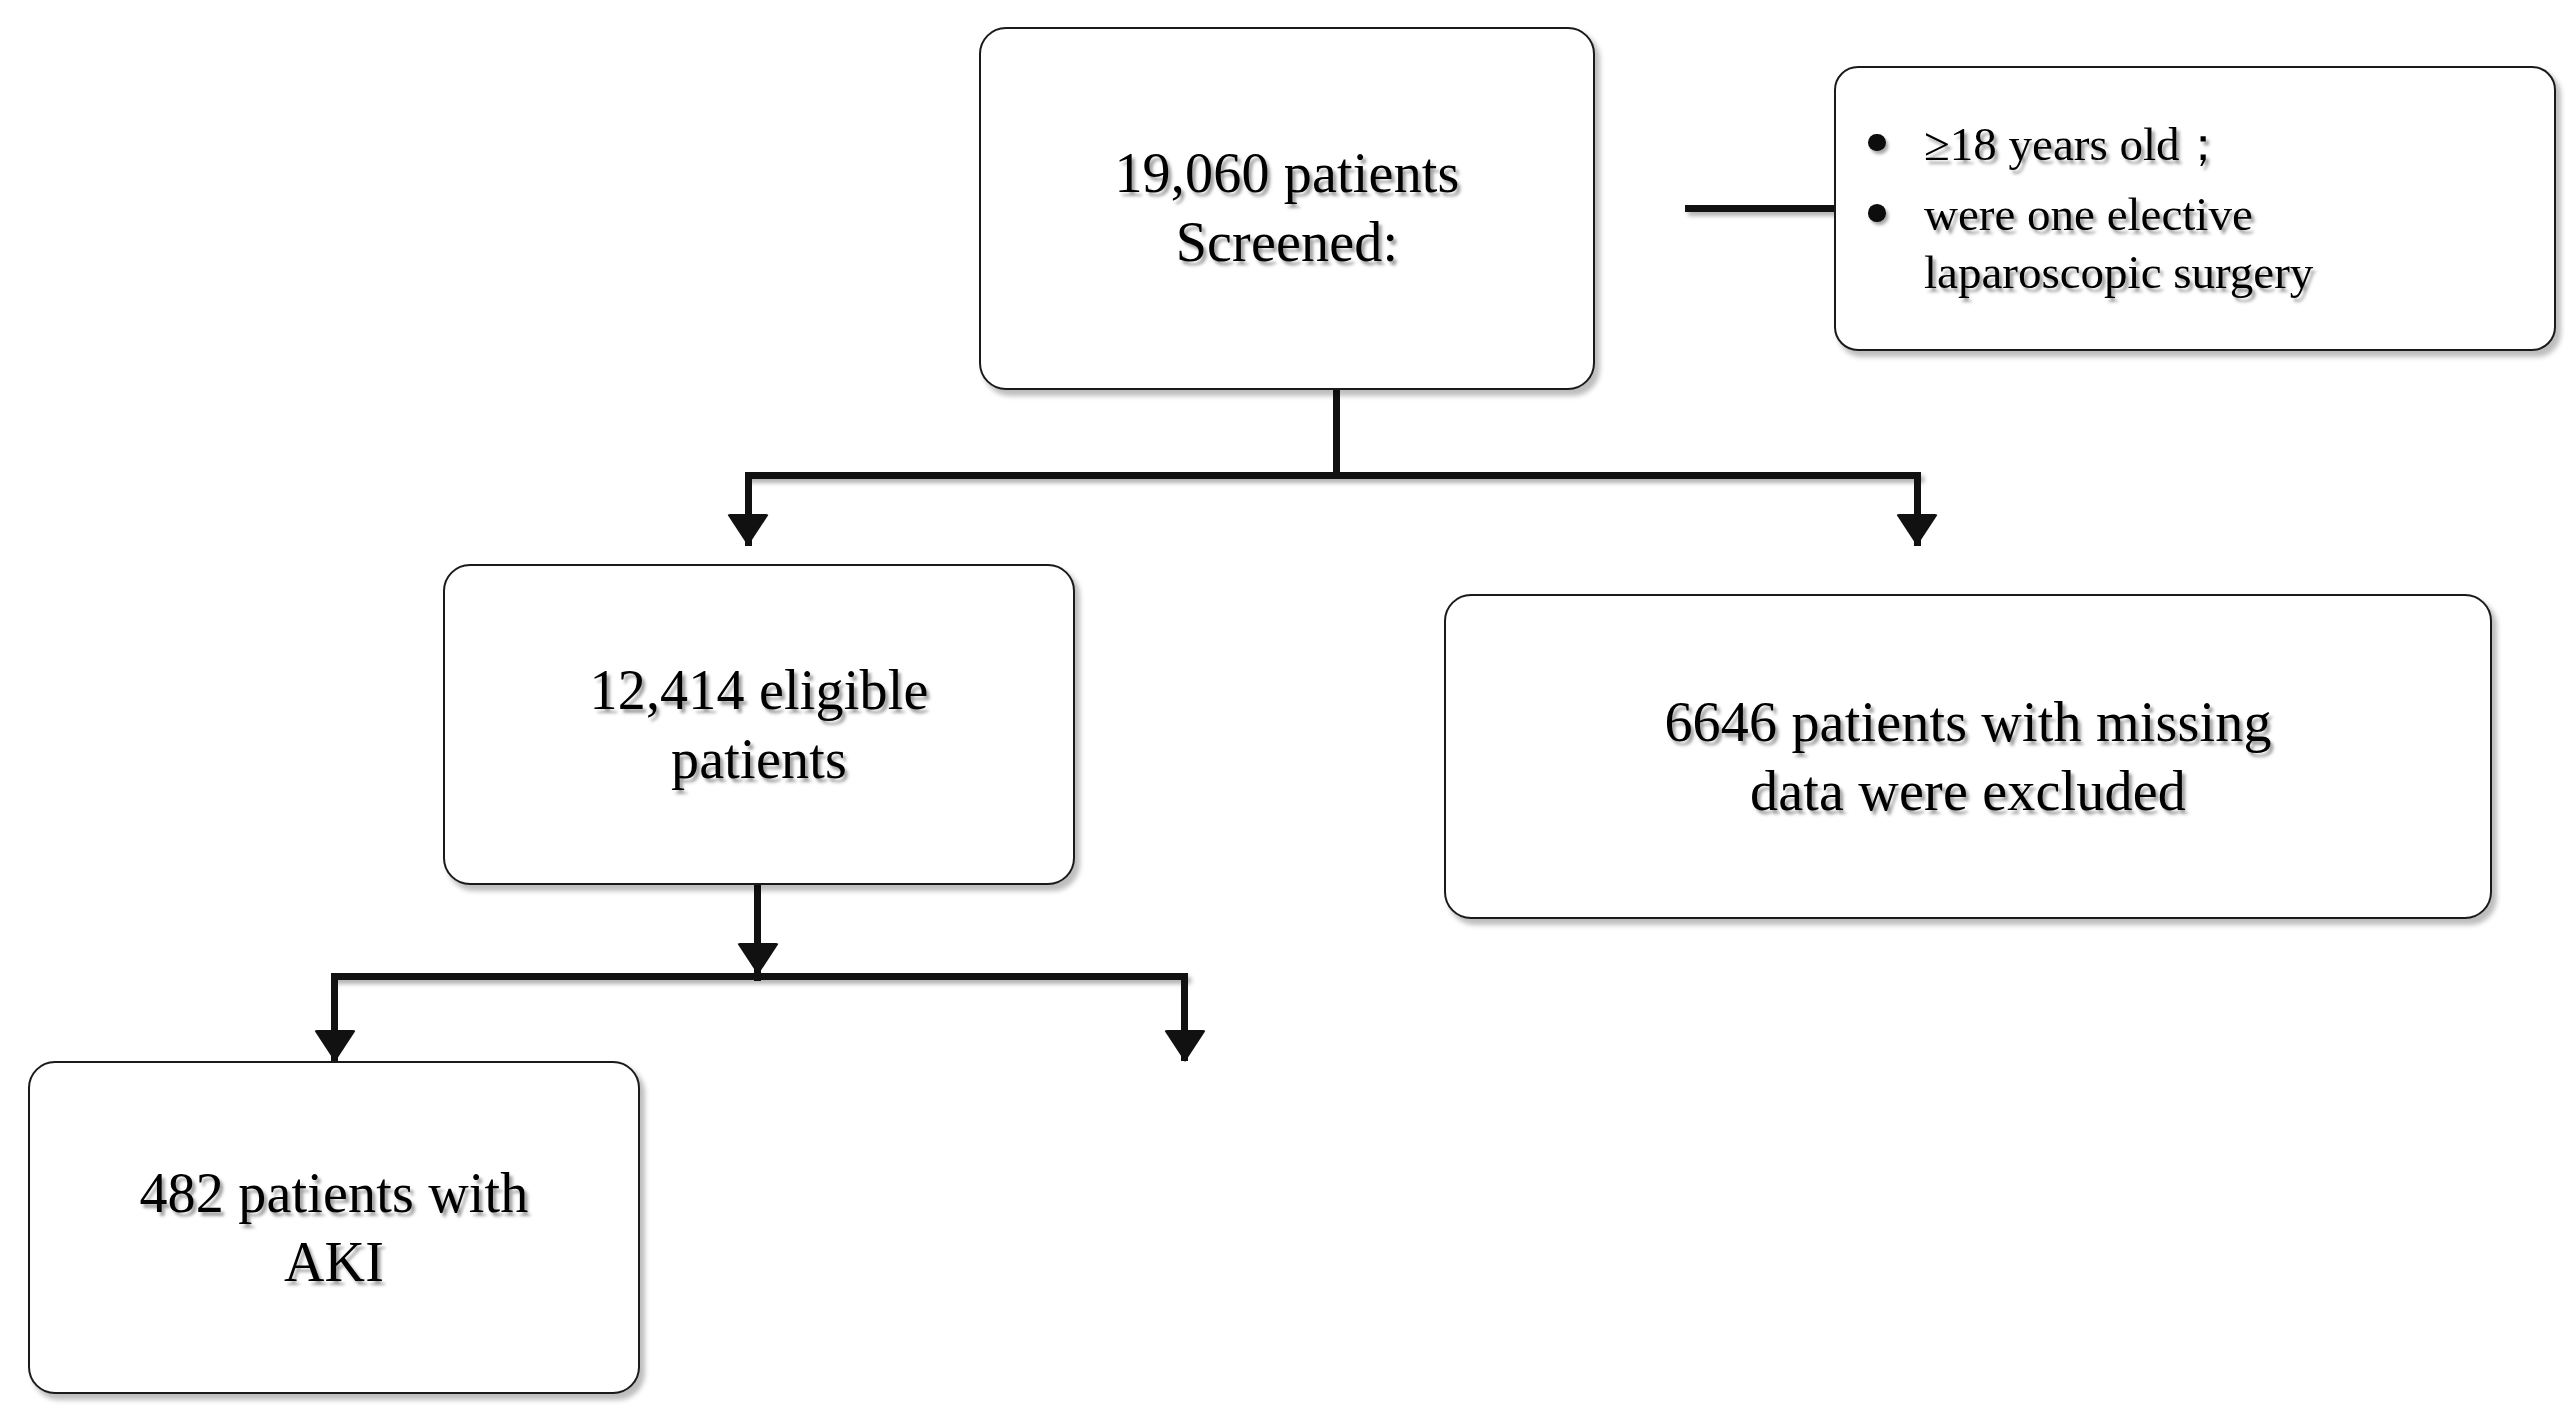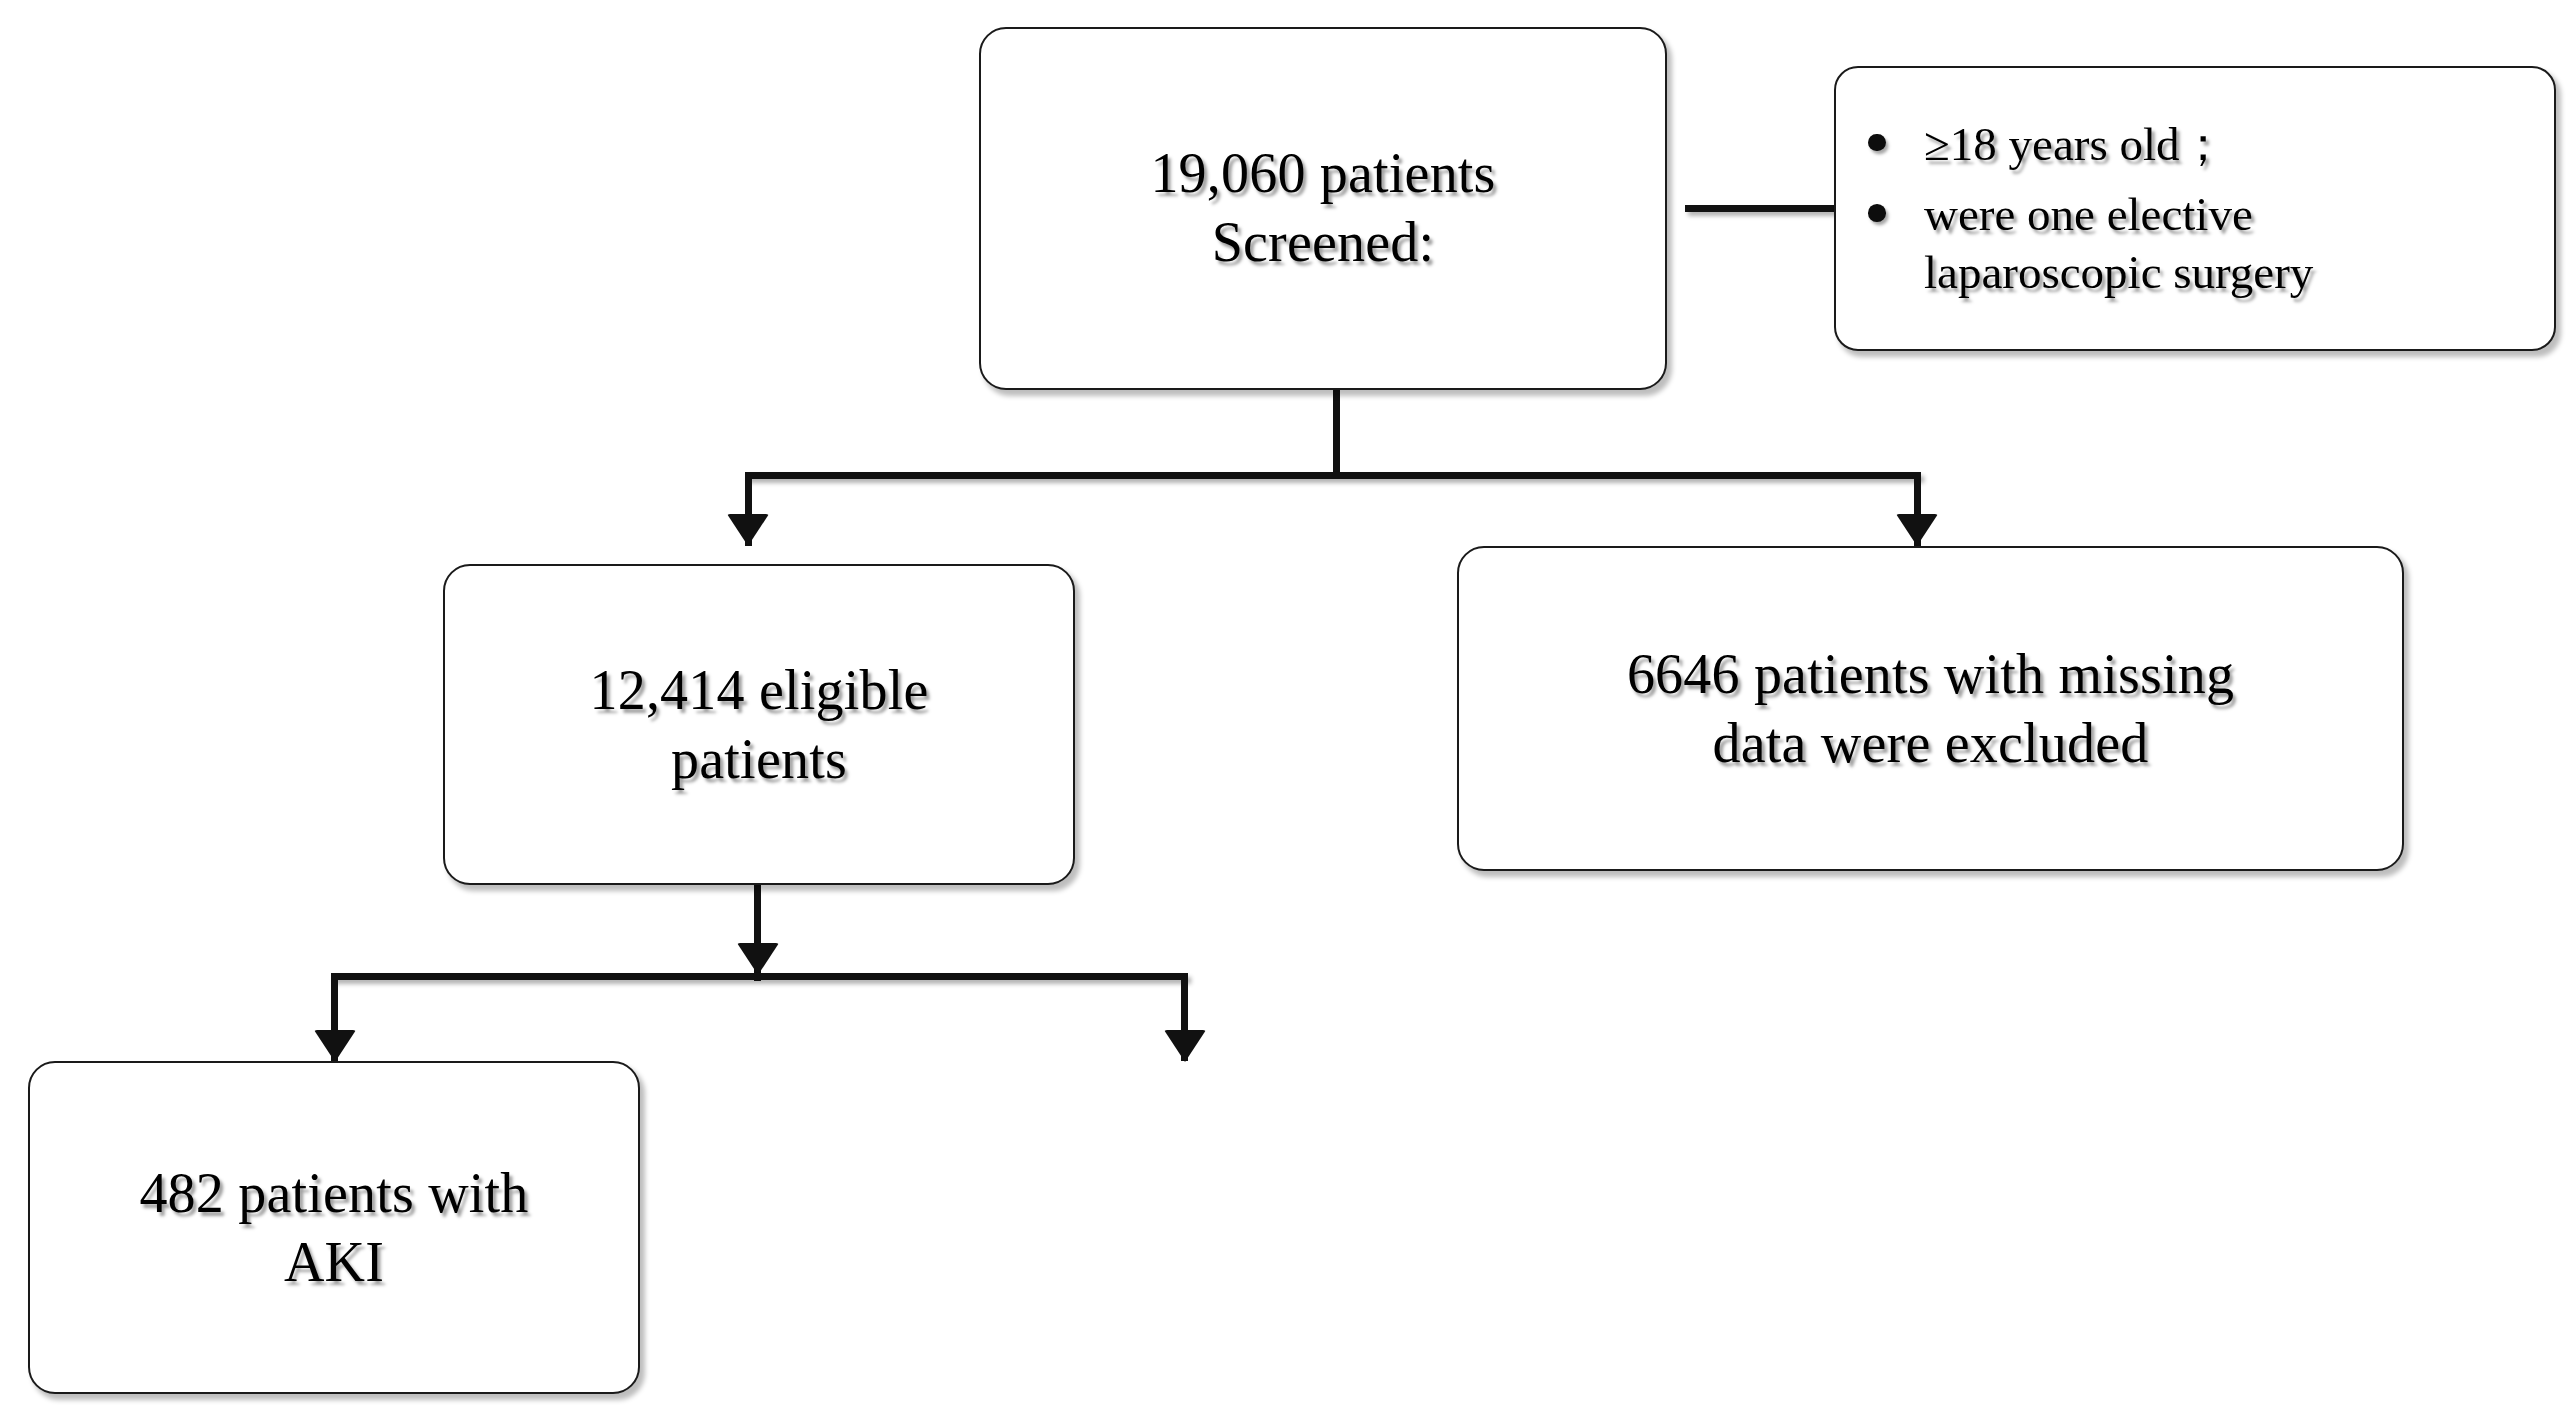--- a/index.html
+++ b/index.html
@@ -40,39 +40,39 @@
     display: block;
     width: 100%;
     line-height: 1.23;
     letter-spacing: 0.2px;
     text-shadow: 3.2px 4px 3.2px rgba(0,0,0,0.38);
     white-space: pre-line;
   }
 
   
   #node-screened {
-    left: 979px;  top: 26.5px;   width: 688px;  height: 363px;
+    left: 979px;  top: 26.5px;   width: 616px;  height: 363px;
   }
   #node-screened .node-text { font-size: 56px; }
 
   #node-criteria {
     left: 1834px;  top: 66px;   width: 722px;  height: 285px;
     border-radius: 24px;
     justify-content: flex-start;
     align-items: center;
     padding: 0 14.4px 0 32px;
   }
 
   #node-eligible {
     left: 443px;   top: 564px;  width: 632px;  height: 321px;
   }
   #node-eligible .node-text { font-size: 56px; }
 
   #node-excluded {
-    left: 1444px;  top: 546px;  width: 947px; height: 325px; margin-left: 13px;
+    left: 1444px;  top: 594px;  width: 1048px; height: 325px;
   }
   #node-excluded .node-text { font-size: 56px; }
 
   #node-aki {
     left: 28px;    top: 1061px; width: 612px;  height: 333px; justify-content: center;
   }
   #node-aki .node-text { font-size: 56px; }
 
   #node-no-aki {
     left: 869px;  top: 1063px; width: 611px;  height: 331px;

